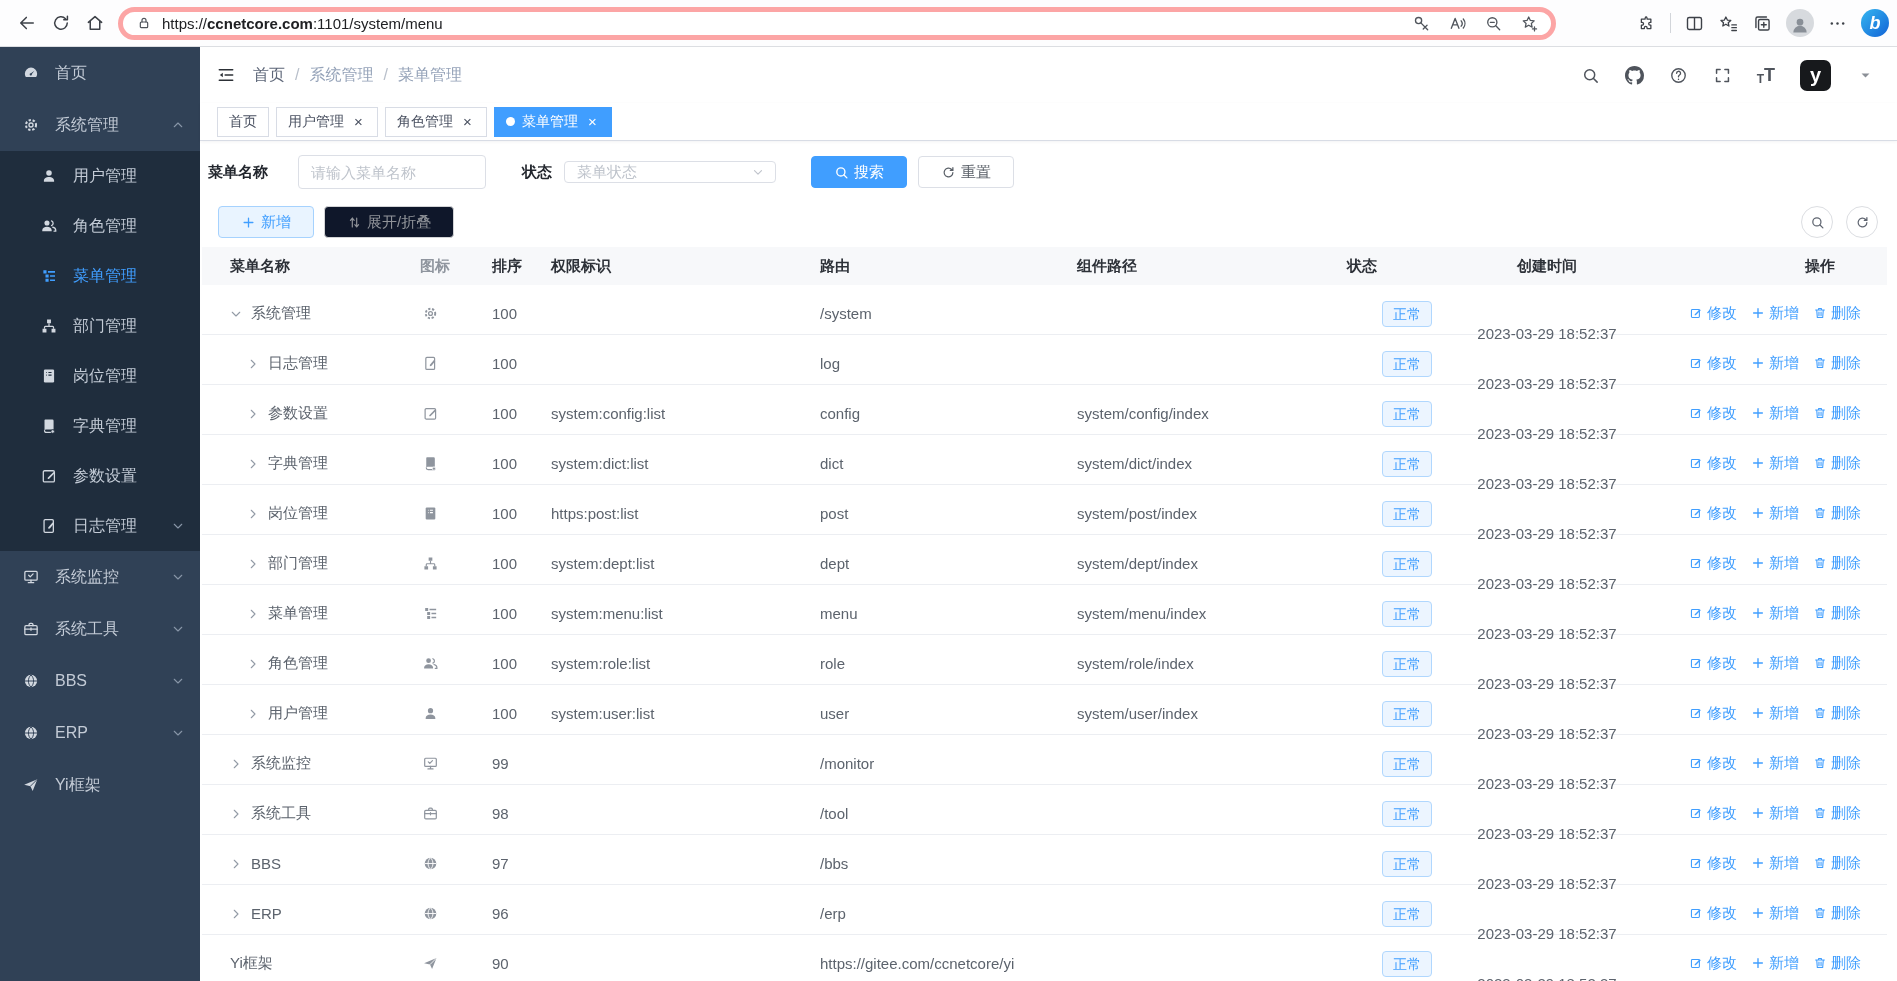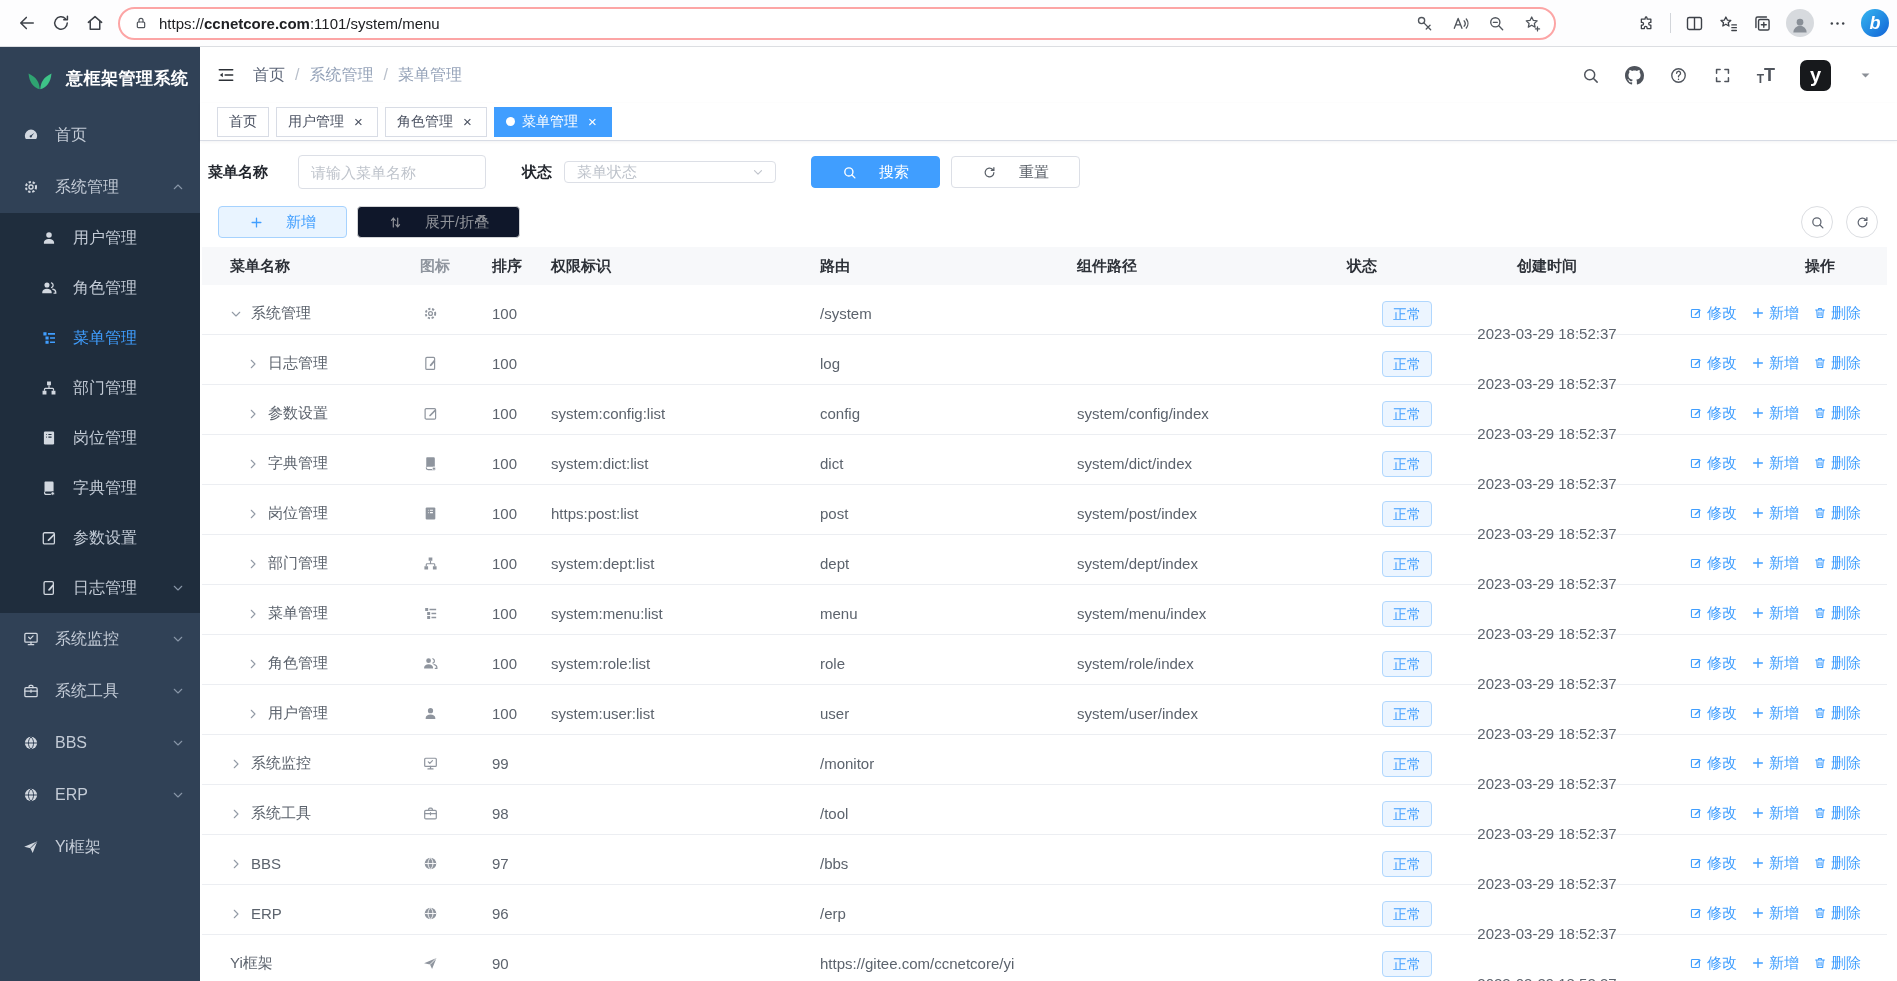--- a/index.html
+++ b/index.html
@@ -5,21 +5,21 @@
   * { margin:0; padding:0; box-sizing:border-box; }
   html,body { width:1897px; height:981px; font-family:"Liberation Sans","DejaVu Sans",sans-serif; background:#fff; }
   .screen { width:1897px; height:981px; overflow:hidden; position:relative; background:#fff; }
   svg { display:block; }
   .ic { display:inline-flex; align-items:center; justify-content:center; }
 
   
   .chrome { height:47px; background:#fdfdfe; border-bottom:1px solid #dcdee2; display:flex; align-items:center; padding:0 6px 0 10px; }
   .chrome .navic { width:34px; height:34px; border-radius:6px; display:flex; align-items:center; justify-content:center; color:#3d4148; cursor:pointer; }
   .chrome .navic svg { width:20px; height:20px; }
-  .urlbar { width:1438px; height:33px; margin-left:6px; background:#fff; border:2px solid #fca5a5; border-radius:17px; display:flex; align-items:center; padding:0 12px 0 13px; }
+  .urlbar { width:1438px; height:33px; margin-left:6px; background:#fff; border:5px solid #fca5a5; border-radius:17px; display:flex; align-items:center; padding:0 12px 0 13px; }
   .urlbar .lock { color:#50555c; margin-right:10px; }
   .urlbar .lock svg { width:16px; height:16px; }
   .urltext { font-size:15px; color:#202124; white-space:nowrap; }
   .urltext b { font-weight:700; }
   .pill-icons { margin-left:auto; display:flex; align-items:center; gap:17px; color:#50555c; }
   .pill-icons .ic svg { width:19px; height:19px; }
   .chrome-right { margin-left:auto; display:flex; align-items:center; gap:13px; padding-right:2px; color:#3d4148; }
   .chrome-right .ic svg { width:21px; height:21px; }
   .vdiv { width:1px; height:20px; background:#d2d5da; }
   .avatar-chrome { width:28px; height:28px; border-radius:50%; background:#d7dade; display:flex; align-items:center; justify-content:center; color:#898f97; overflow:hidden; }
@@ -75,21 +75,21 @@
   
   .content { flex:1; min-height:0; }
   .filters { display:flex; align-items:center; padding-left:8px; margin-top:14px; height:34px; }
   .flabel { font-size:15px; font-weight:700; color:#23272e; margin-right:30px; }
   .flabel2 { margin-left:36px; margin-right:12px; }
   .finput { width:188px; height:34px; border:1px solid #dcdfe6; border-radius:4px; padding:0 12px; font-size:15px; color:#606266; font-family:inherit; }
   .finput::placeholder { color:#bfc4cc; }
   .fselect { width:212px; height:22px; border:1px solid #dcdfe6; border-radius:4px; padding:0 10px 0 12px; font-size:15px; color:#bfc4cc; display:flex; align-items:center; cursor:pointer; background:#fff; }
   .fselect .sel-arrow { margin-left:auto; color:#c0c4cc; }
   .fselect .sel-arrow svg { width:14px; height:14px; }
-  .btn { height:32px; display:inline-flex; align-items:center; gap:22px; border-radius:4px; font-size:15px; padding:0 30px; cursor:pointer; border:1px solid transparent; font-family:inherit; }
+  .btn { height:32px; display:inline-flex; align-items:center; gap:5px; border-radius:4px; font-size:15px; padding:0 22px; cursor:pointer; border:1px solid transparent; font-family:inherit; }
   .btn svg { width:15px; height:15px; }
   .btn-primary { background:#409eff; border-color:#409eff; color:#fff; margin-left:35px; }
   .btn-plain { background:#fff; border-color:#dcdfe6; color:#5a6068; margin-left:11px; }
   .btn-add { background:#e9f4ff; border-color:#a6d2fe; color:#409eff; }
   .btn-toggle { background:#0f172a; border-color:#d3d4d6; color:#909399; margin-left:10px; }
   .toolbar { display:flex; align-items:center; padding-left:18px; margin-top:17px; height:32px; }
   .toolbar-right { margin-left:auto; display:flex; gap:13px; padding-right:19px; }
   .circle-btn { width:32px; height:32px; border-radius:50%; border:1px solid #dcdee2; background:#fff; color:#5f6570; display:flex; align-items:center; justify-content:center; cursor:pointer; }
   .circle-btn svg { width:15px; height:15px; }
 
@@ -214,29 +214,20 @@
             <circle cx="18.5" cy="12" r="1.4"></circle>
           </svg>
         </span>
       <span class="bing">b</span>
     </div>
   </div>
 
   <div class="app">
 
     <aside class="sidebar">
-      <div class="logo">
-        <span class="ic">
-            <svg viewBox="0 0 24 24">
-              <path fill="#3ec488" d="M12.2 21c.3-5.8 2.9-9.8 9-12.6-.7 7-3.7 11.2-9 12.6z"></path>
-              <path fill="#2fa371" d="M11.8 21C11.5 15.2 8.9 11.2 2.8 8.4c.7 7 3.7 11.2 9 12.6z"></path>
-            </svg>
-          </span>
-        <span class="logo-text">意框架管理系统</span>
-      </div>
       <nav id="side-menu">
           <div class="side-item">
             <span class="micon ic">
               <svg viewBox="0 0 24 24" stroke-width="1.7">
                 <path fill="currentColor" stroke="none" fill-rule="evenodd" d="M12 4.8a8.2 8.2 0 0 0-8.2 8.2c0 1.6.5 3.1 1.3 4.4h13.8a8.2 8.2 0 0 0 1.3-4.4A8.2 8.2 0 0 0 12 4.8zm4.6 4.3-3.5 4.2a1.5 1.5 0 1 1-1.2-.9l4.7-3.3z"></path>
               </svg>
             </span>
             <span>首页</span>
           </div>
           <div class="side-item">

